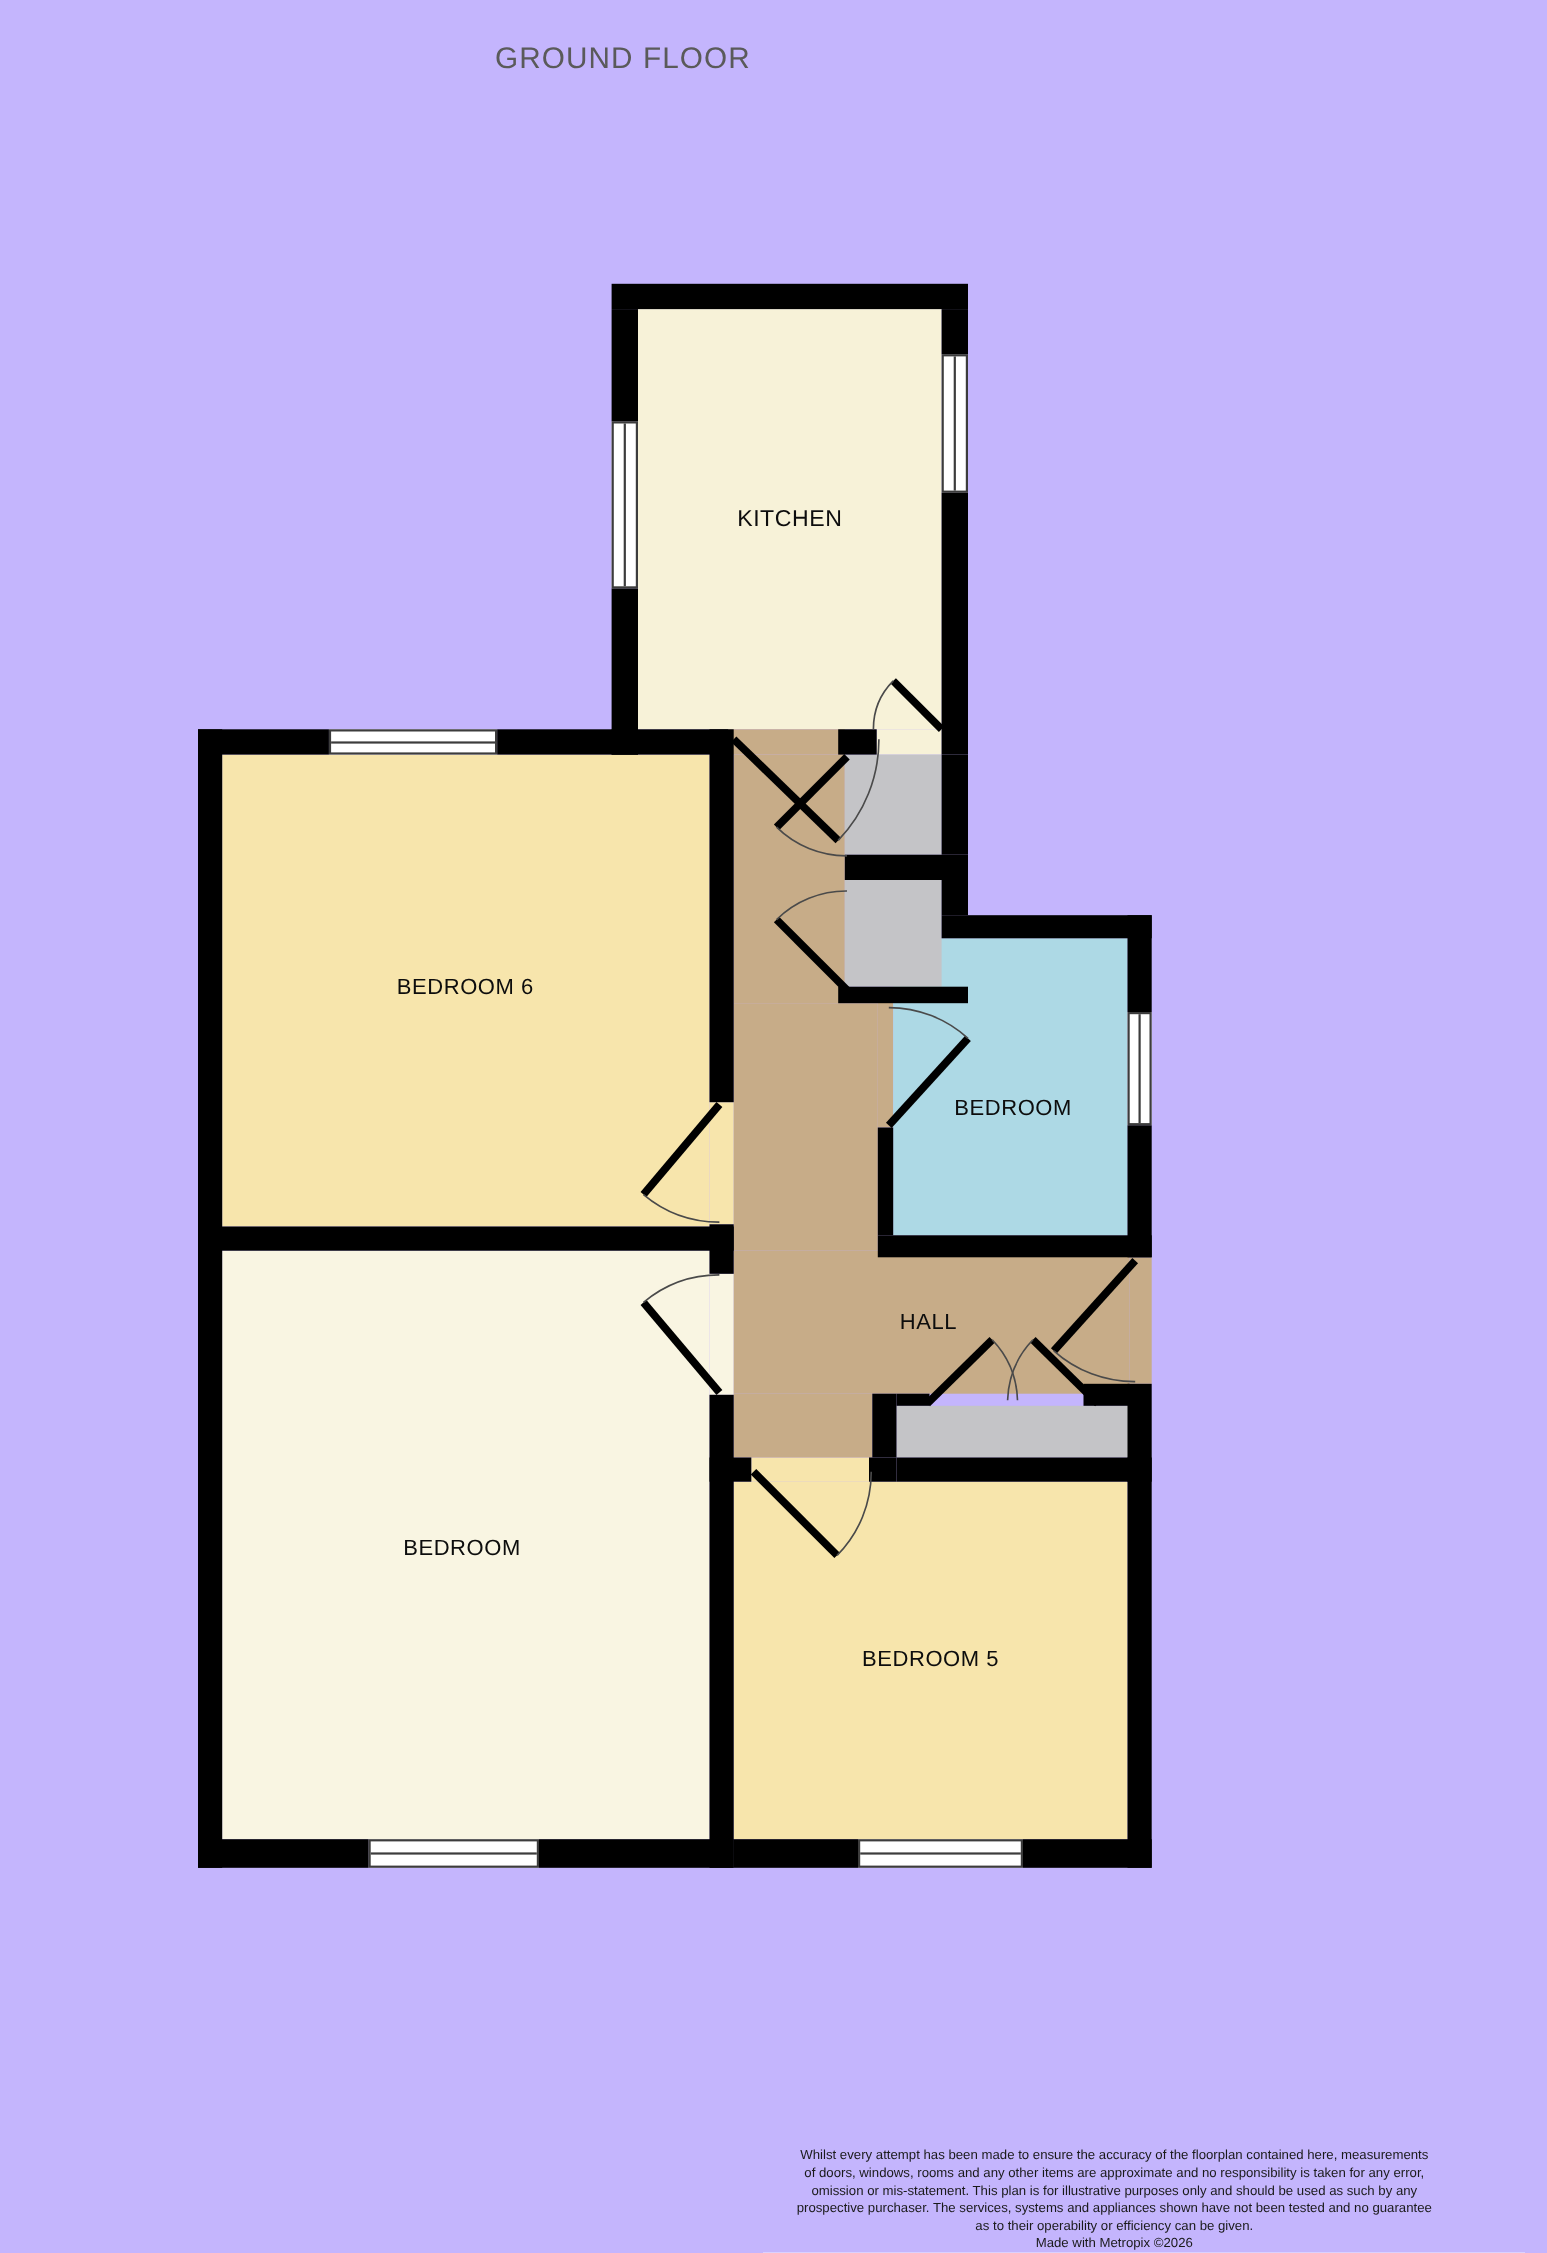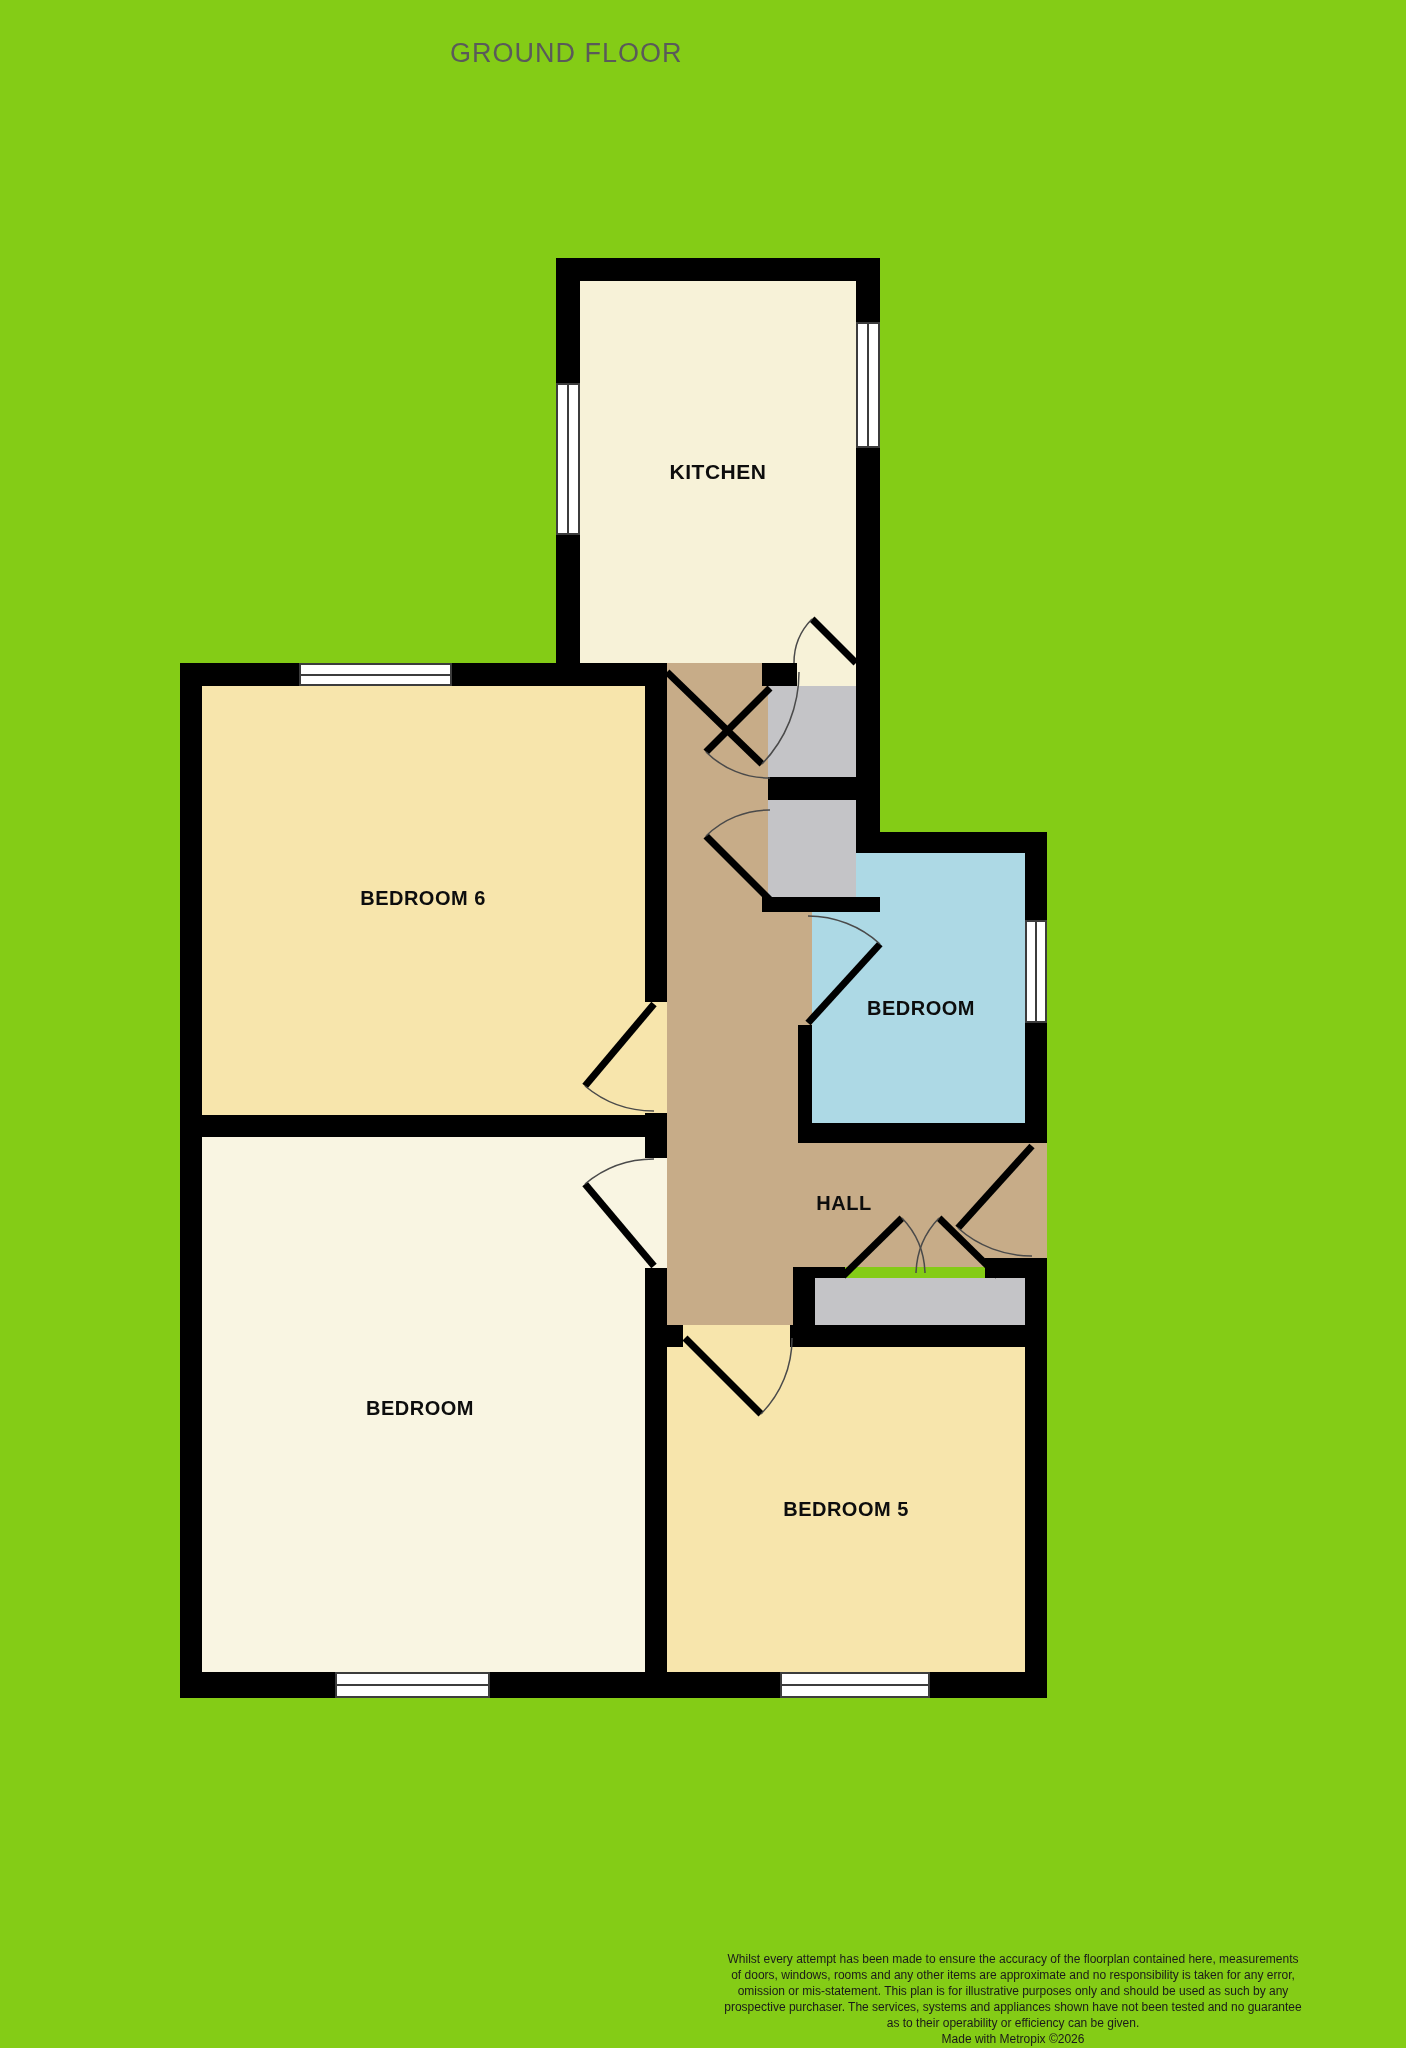--- a/index.html
+++ b/index.html
@@ -1,34 +1,34 @@
 <!DOCTYPE html>
 <html style="--kitchen: #F7F2D8; --lounge: #F9F5E2; --bedroom: #F7E5AC; --hall: #C7AC88; --bathroom: #ADD9E5; --storage: #C4C4C7; --wall: #000000; --title_text: #5A5A5A;"><head>
 <meta charset="utf-8">
 <style>
   html,body{margin:0;padding:0;background:#ffffff;}
   #plan-page{
-    position:relative;width:1406px;height:2048px;background:#84cc16;overflow:hidden;
+    position:relative;width:1406px;height:2048px;background:#c4b5fd;overflow:hidden;
     font-family:"Liberation Sans", sans-serif;
   }
   .abs{position:absolute;box-sizing:border-box;}
   .fill-kitchen{background:var(--kitchen);}
   .fill-lounge{background:var(--lounge);}
   .fill-bedroom{background:var(--bedroom);}
   .fill-hall{background:var(--hall);}
   .fill-bath{background:var(--bathroom);}
   .fill-store{background:var(--storage);}
   .wall{background:var(--wall);}
   .window{background:#ffffff;border:2px solid #3c3c3c;}
   .window i{position:absolute;background:#3c3c3c;display:block;}
   .window.v i{left:50%;top:0;bottom:0;width:2px;margin-left:-1px;}
   .window.h i{top:50%;left:0;right:0;height:2px;margin-top:-1px;}
   .room-label{
     position:absolute;transform:translate(-50%,-50%);
-    font-weight:bold;font-size:20px;letter-spacing:.5px;color:#0d0d0d;white-space:nowrap;
+    font-weight:normal;font-size:20px;letter-spacing:.5px;color:#0d0d0d;white-space:nowrap;
   }
   #floor-title{
     position:absolute;left:450px;top:38px;font-size:27px;color:var(--title_text);
     letter-spacing:1px;white-space:nowrap;
   }
   #disclaimer{
     position:absolute;left:613px;top:1951px;width:800px;text-align:center;
     font-size:12px;line-height:16px;color:#1a1a1a;
   }
   svg.doors{position:absolute;left:0;top:0;}

